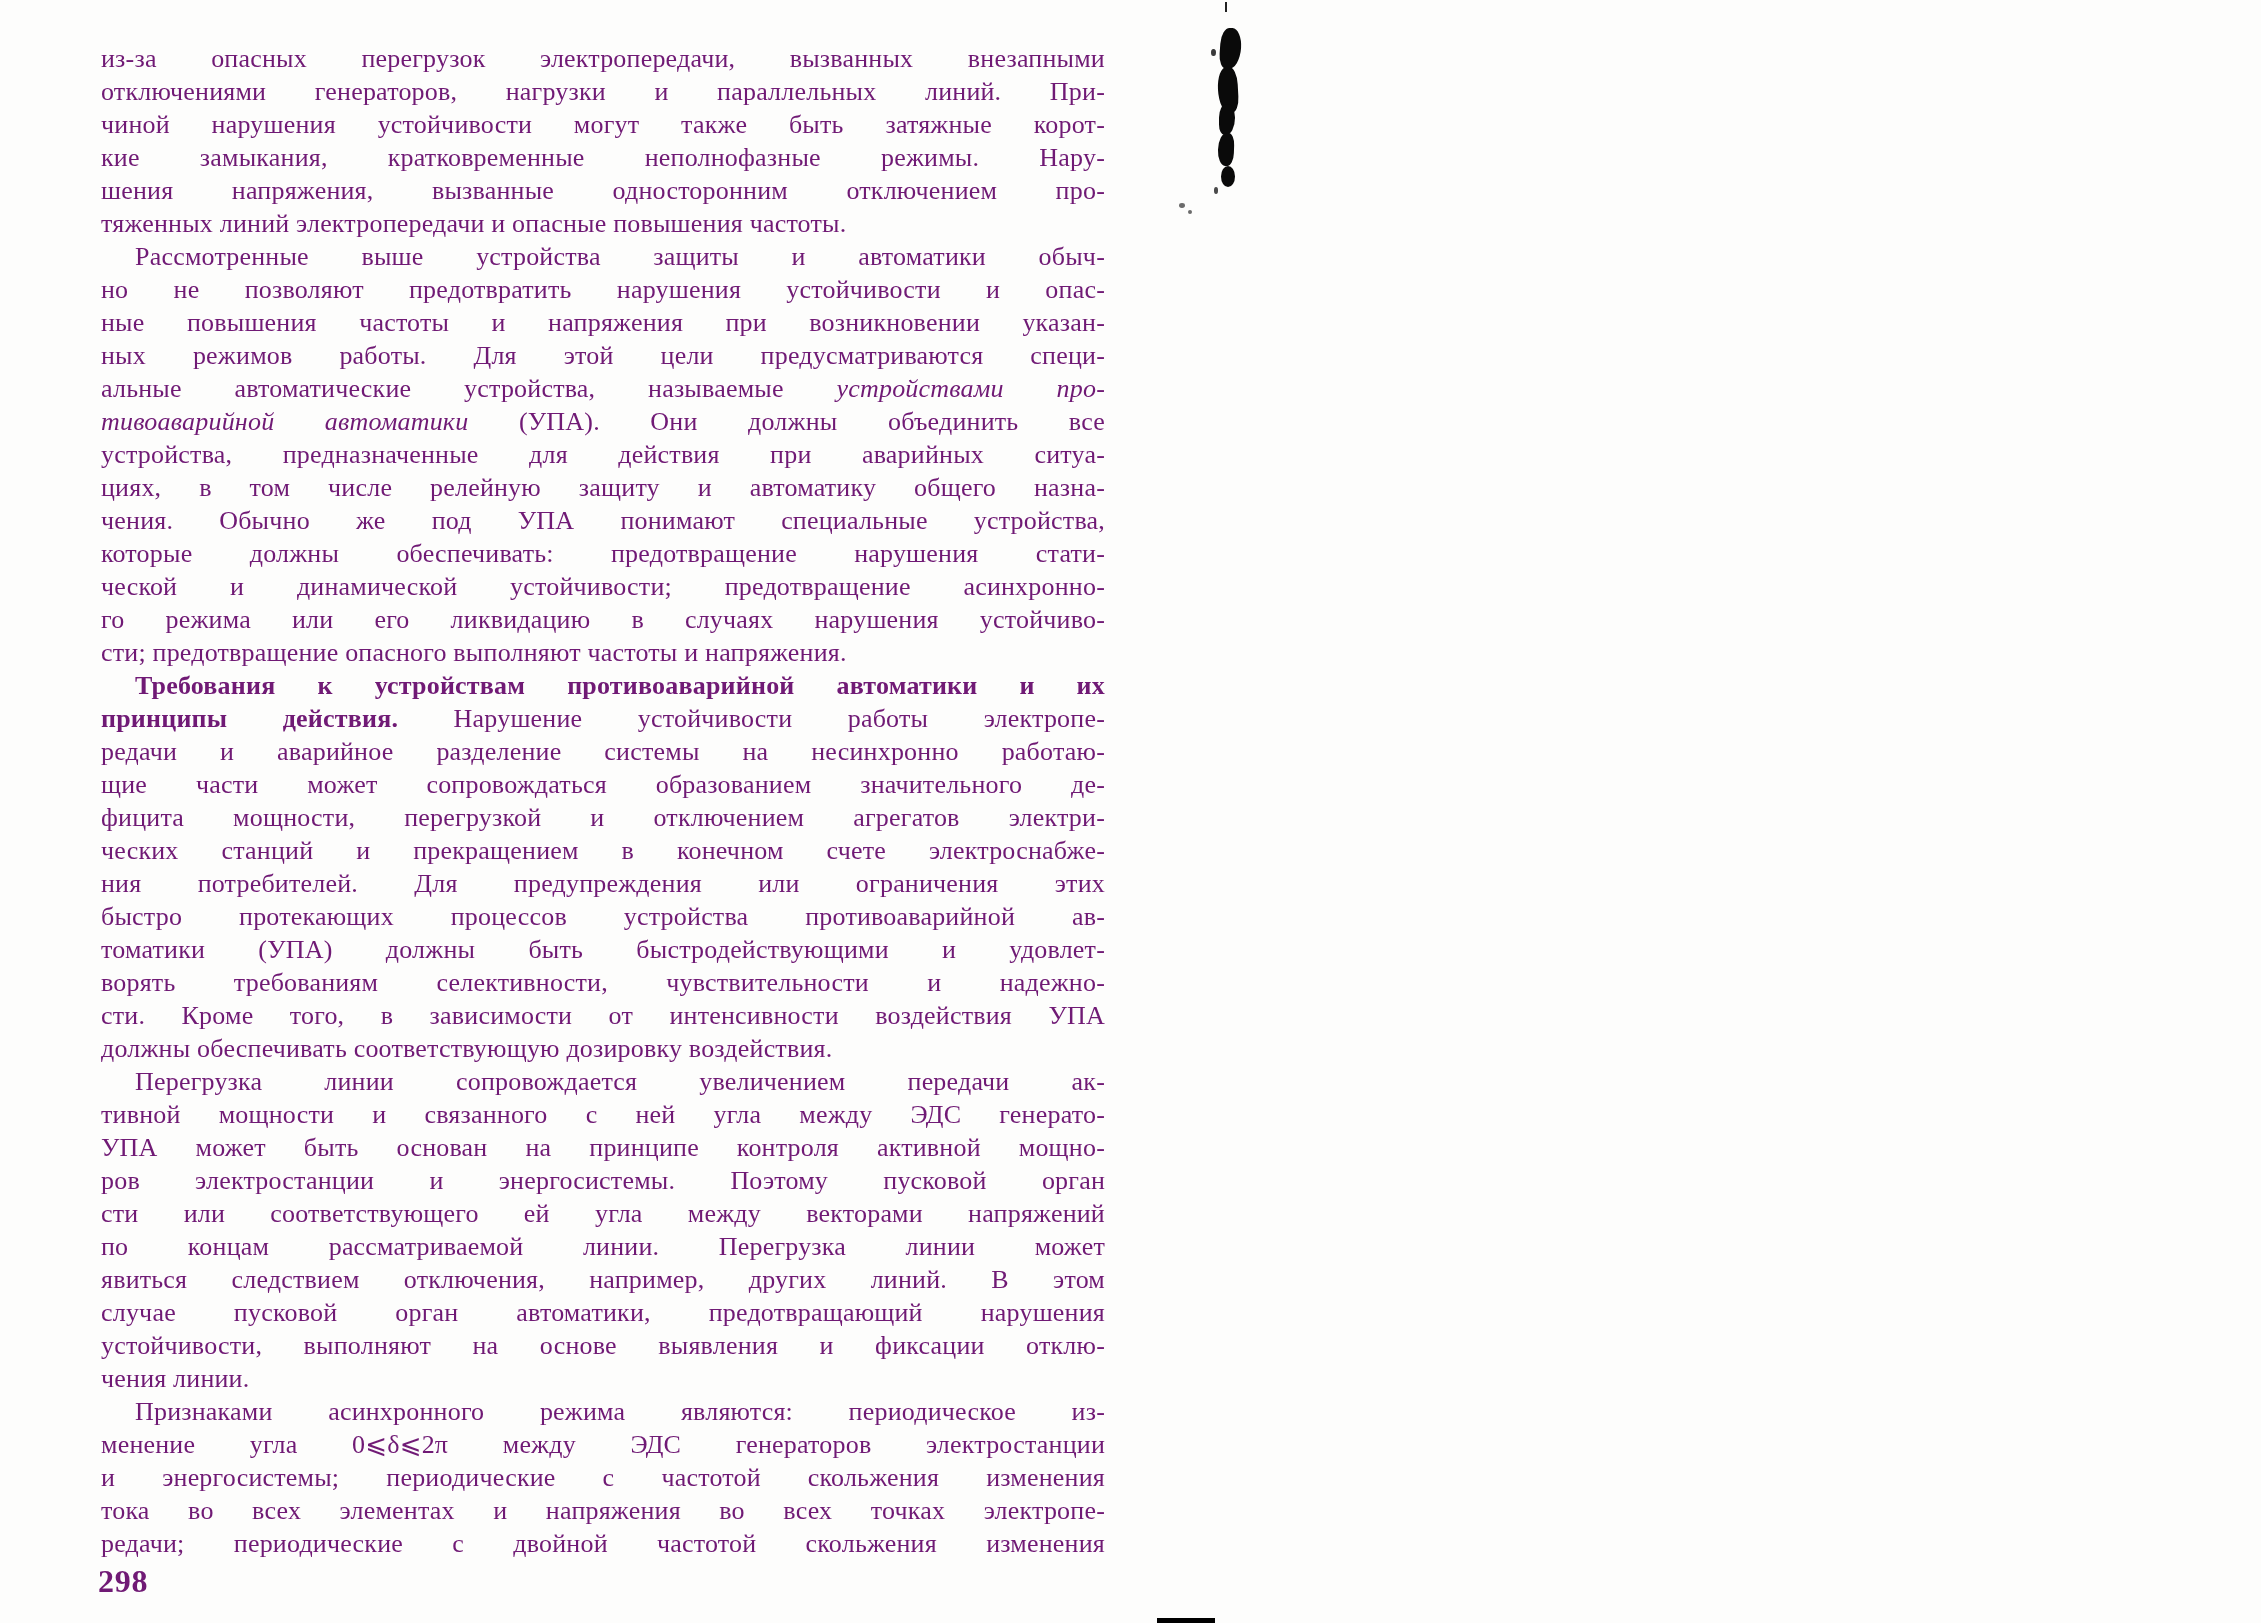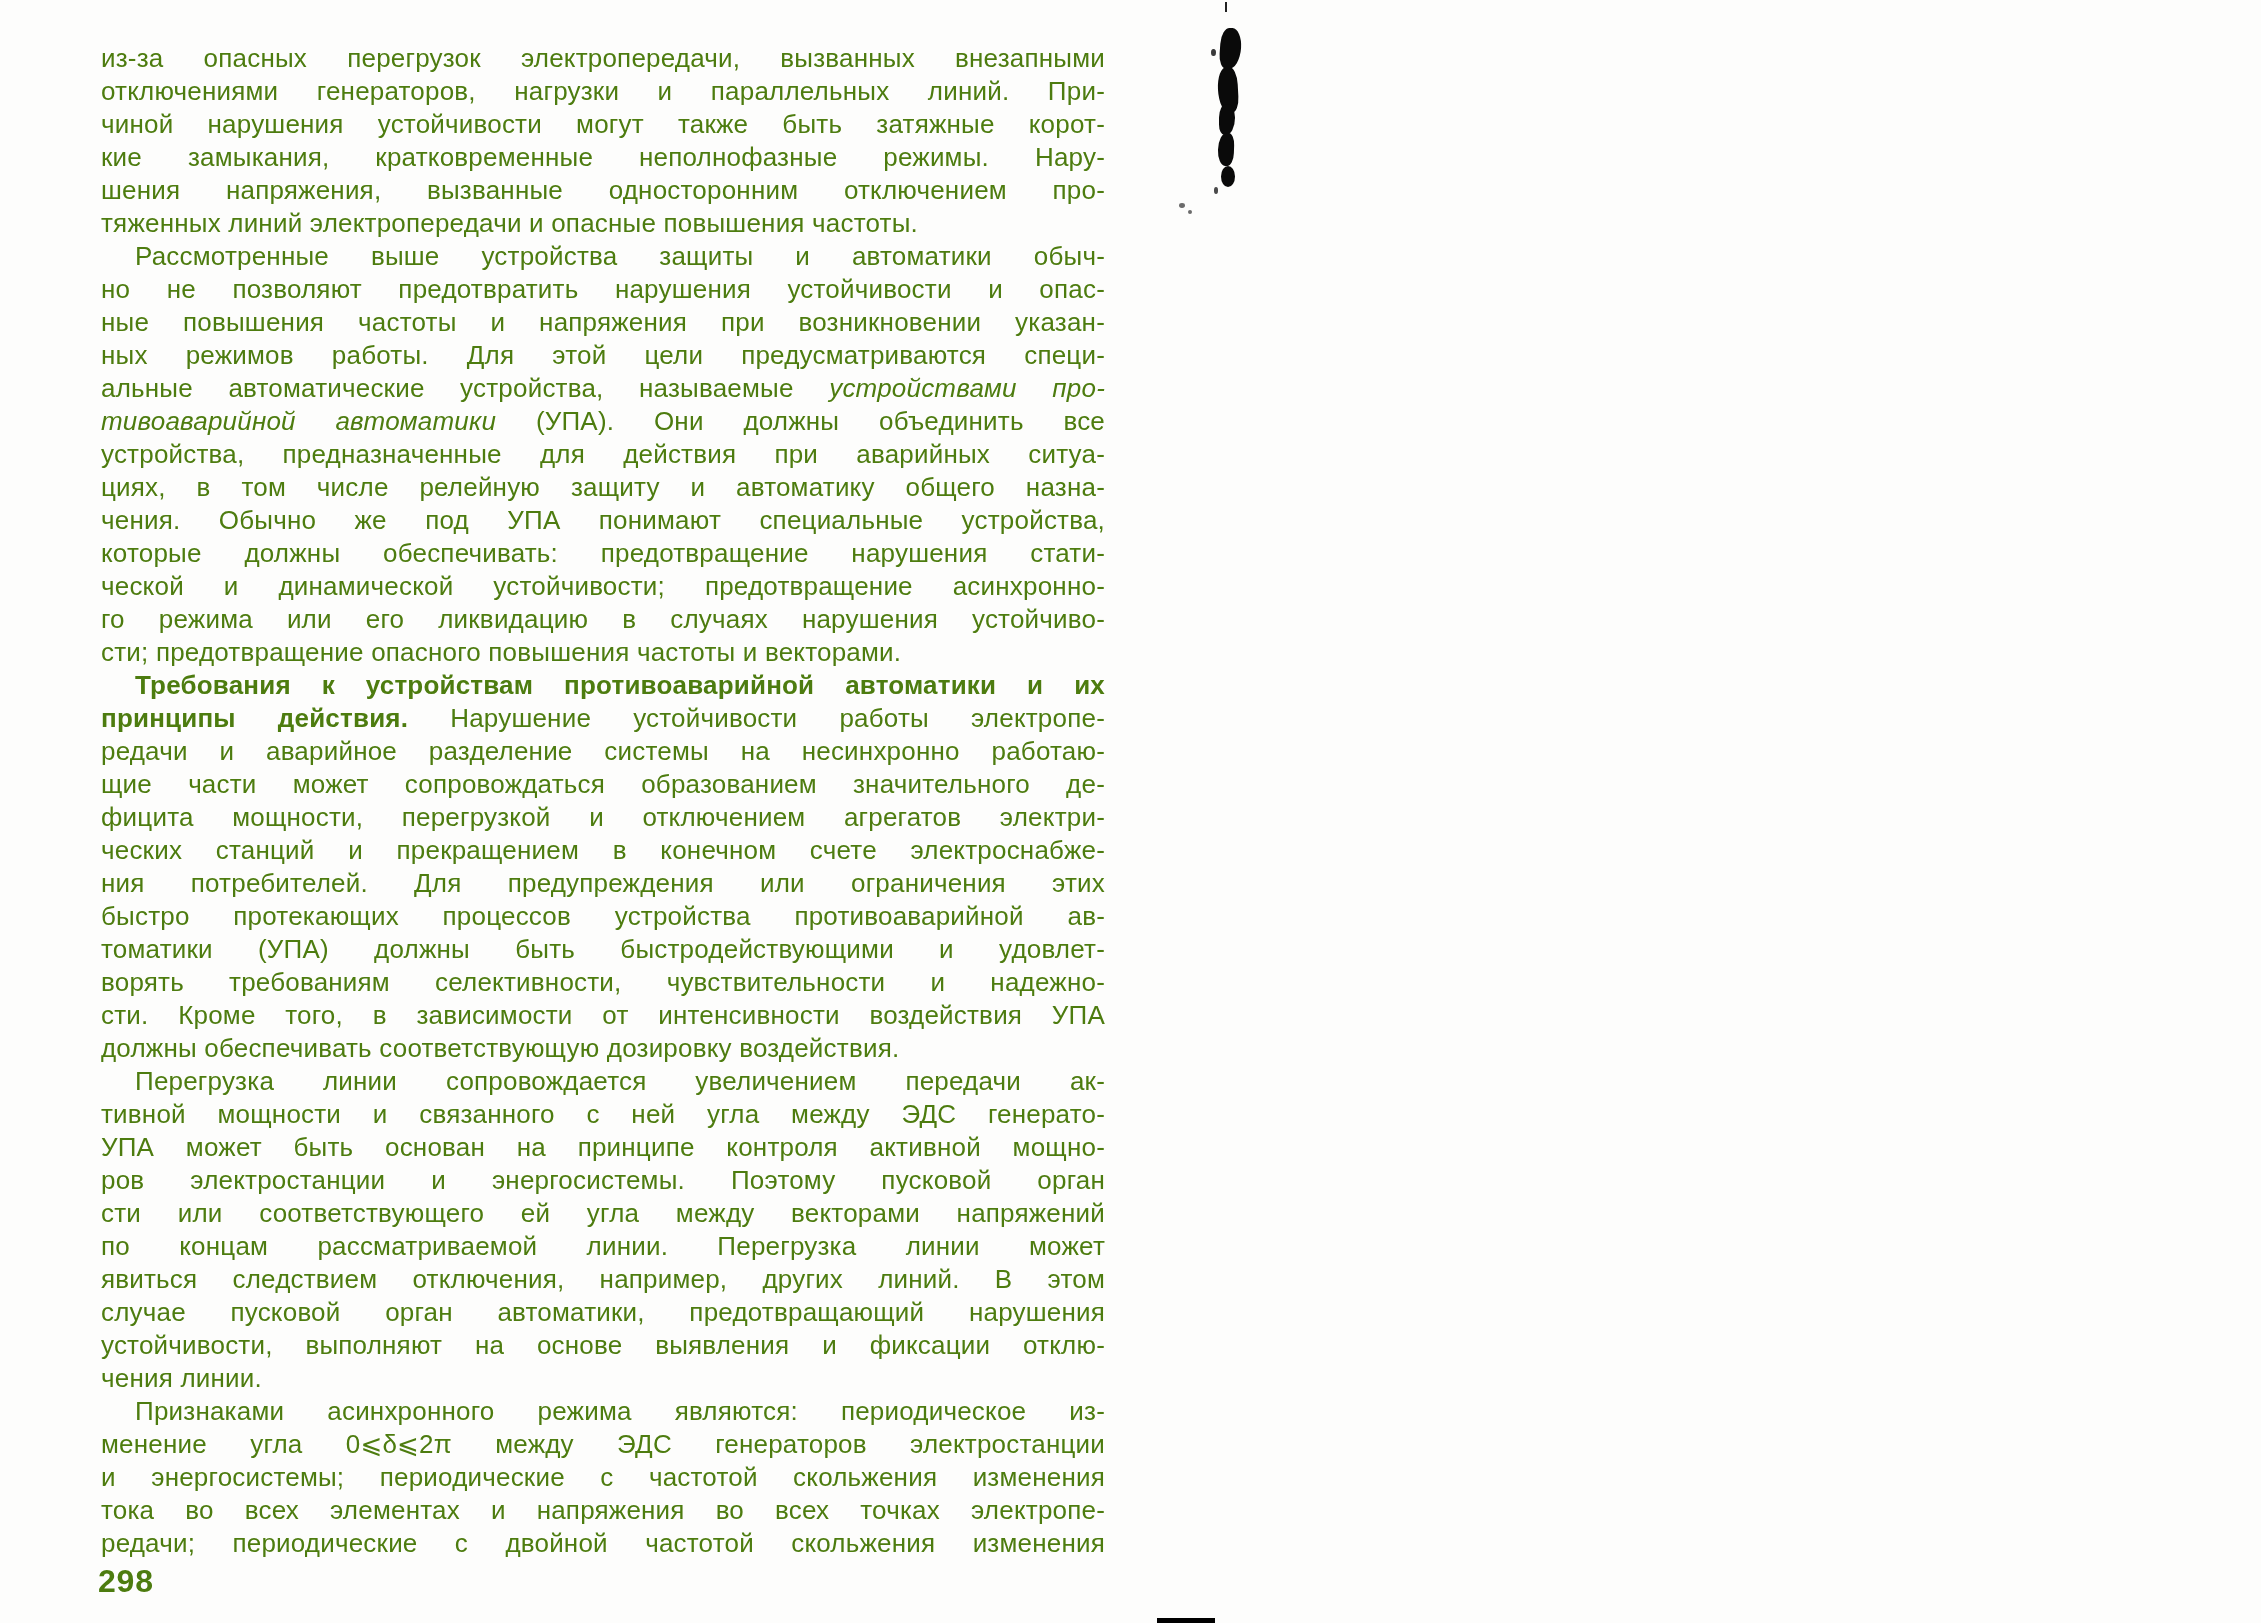--- a/index.html
+++ b/index.html
@@ -6,22 +6,22 @@
     margin: 0;
     padding: 0;
     background: #ffffff;
   }
   .scan {
     position: relative;
     width: 2261px;
     height: 1624px;
     background: #fdfdfc;
     overflow: hidden;
-    font-family: Liberation Sans, sans-serif;
-    color: #4d7c0f;
+    font-family: Liberation Serif, serif;
+    color: #701a75;
   }
   .page {
     position: absolute;
     top: 0;
     height: 100%;
   }
   .page-left  { left: 0;     width: 1131px; }
   .page-right { left: 1131px; width: 1131px; }
 
   .textcol { position: absolute; }
@@ -90,21 +90,21 @@
         <div class="ln"><span class="s-n">ные повышения частоты и напряжения при возникновении указан-</span></div>
         <div class="ln"><span class="s-n">ных режимов работы. Для этой цели предусматриваются специ-</span></div>
         <div class="ln"><span class="s-n">альные автоматические устройства, называемые </span><span class="s-i">устройствами про-</span></div>
         <div class="ln"><span class="s-i">тивоаварийной автоматики </span><span class="s-n">(УПА). Они должны объединить все</span></div>
         <div class="ln"><span class="s-n">устройства, предназначенные для действия при аварийных ситуа-</span></div>
         <div class="ln"><span class="s-n">циях, в том числе релейную защиту и автоматику общего назна-</span></div>
         <div class="ln"><span class="s-n">чения. Обычно же под УПА понимают специальные устройства,</span></div>
         <div class="ln"><span class="s-n">которые должны обеспечивать: предотвращение нарушения стати-</span></div>
         <div class="ln"><span class="s-n">ческой и динамической устойчивости; предотвращение асинхронно-</span></div>
         <div class="ln"><span class="s-n">го режима или его ликвидацию в случаях нарушения устойчиво-</span></div>
-        <div class="ln ln-end"><span class="s-n">сти; предотвращение опасного повышения частоты и векторами.</span></div>
+        <div class="ln ln-end"><span class="s-n">сти; предотвращение опасного выполняют частоты и напряжения.</span></div>
         <div class="ln ind"><span class="s-b">Требования к устройствам противоаварийной автоматики и их</span></div>
         <div class="ln"><span class="s-b">принципы действия.</span><span class="s-n"> Нарушение устойчивости работы электропе-</span></div>
         <div class="ln"><span class="s-n">редачи и аварийное разделение системы на несинхронно работаю-</span></div>
         <div class="ln"><span class="s-n">щие части может сопровождаться образованием значительного де-</span></div>
         <div class="ln"><span class="s-n">фицита мощности, перегрузкой и отключением агрегатов электри-</span></div>
         <div class="ln"><span class="s-n">ческих станций и прекращением в конечном счете электроснабже-</span></div>
         <div class="ln"><span class="s-n">ния потребителей. Для предупреждения или ограничения этих</span></div>
         <div class="ln"><span class="s-n">быстро протекающих процессов устройства противоаварийной ав-</span></div>
         <div class="ln"><span class="s-n">томатики (УПА) должны быть быстродействующими и удовлет-</span></div>
         <div class="ln"><span class="s-n">ворять требованиям селективности, чувствительности и надежно-</span></div>

